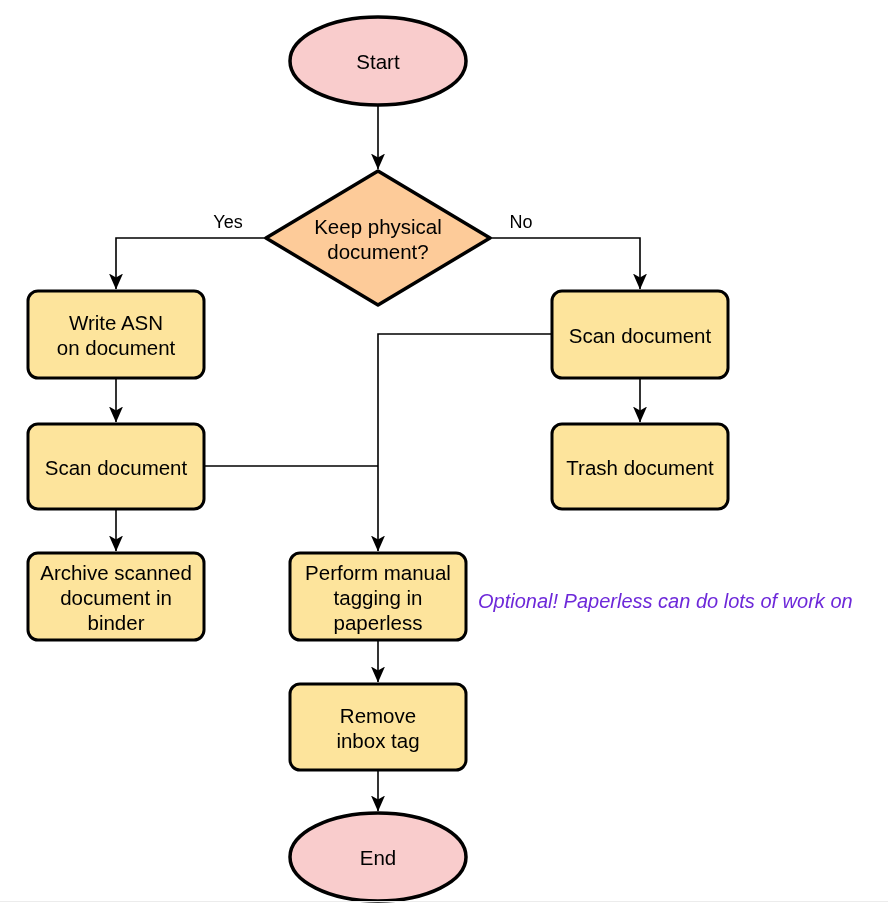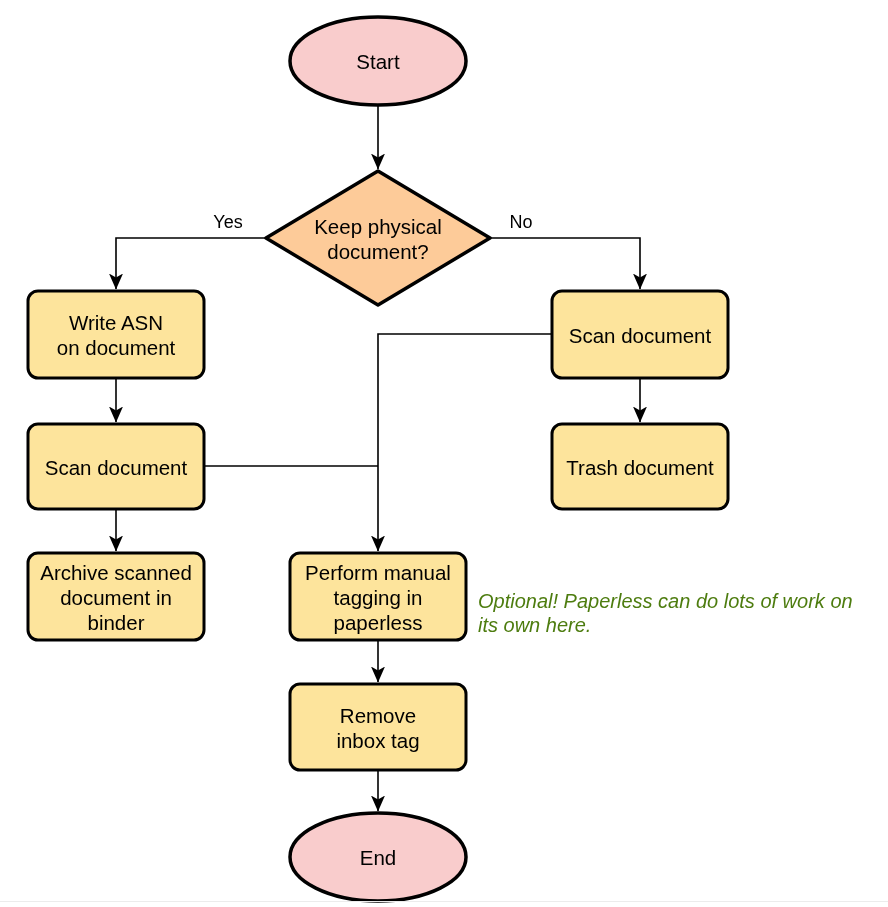--- a/index.html
+++ b/index.html
@@ -19,21 +19,21 @@
     font-size: 18px;
     fill: #000000;
   }
   .note {
     position: absolute;
     left: 478px;
     top: 589px;
     font-size: 20px;
     line-height: 24px;
     font-style: italic;
-    color: #4d7c0f;
+    color: #6d28d9;
     white-space: nowrap;
   }
   .page-edge {
     position: absolute;
     left: 0; top: 901px;
     width: 888px; height: 0;
     border-top: 1.5px solid #ececec;
   }
 </style>
 </head>
@@ -75,17 +75,16 @@
       <rect x="290" y="553" width="176" height="87" rx="10" ry="10" stroke-width="3" fill="#FDE49C" stroke="#000000"></rect>
       <text x="378" y="571.5" text-anchor="middle" dominant-baseline="central" class="node-label"><tspan x="378" dy="0">Perform manual</tspan><tspan x="378" dy="25">tagging in</tspan><tspan x="378" dy="25">paperless</tspan></text>
       <rect x="290" y="684" width="176" height="86" rx="10" ry="10" stroke-width="3" fill="#FDE49C" stroke="#000000"></rect>
       <text x="378" y="714.5" text-anchor="middle" dominant-baseline="central" class="node-label"><tspan x="378" dy="0">Remove</tspan><tspan x="378" dy="25">inbox tag</tspan></text>
       <ellipse cx="378" cy="857" rx="88" ry="44" stroke-width="3.5" fill="#F9CCCC" stroke="#000000"></ellipse>
       <text x="378" y="857" text-anchor="middle" dominant-baseline="central" class="node-label"><tspan x="378" dy="0">End</tspan></text>
     </svg>
 
   <div class="note">
     <div>Optional! Paperless can do lots of work on</div>
-    <div>its own here.</div>
   </div>
 
   <div class="page-edge"></div>
 </div>
 
 </body></html>

